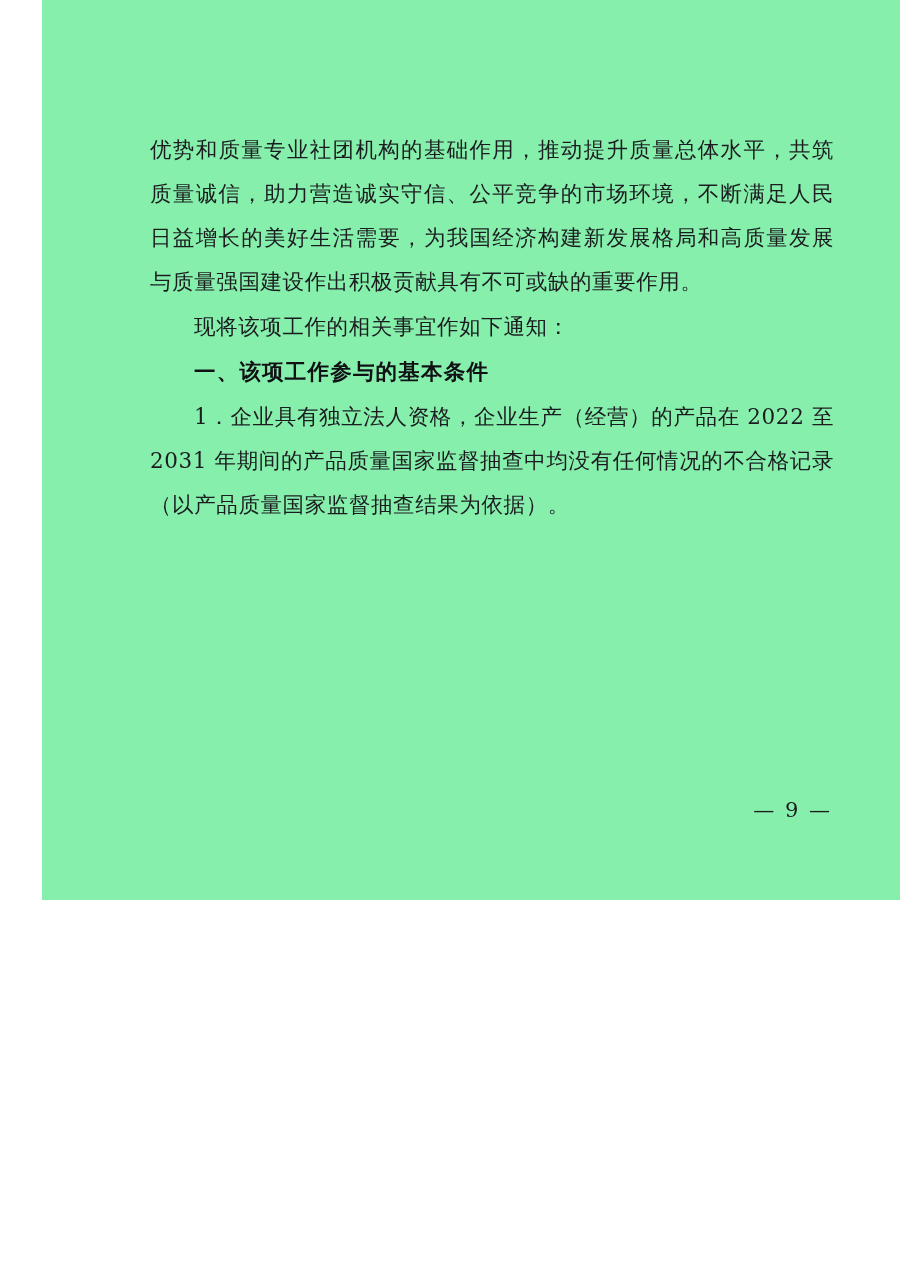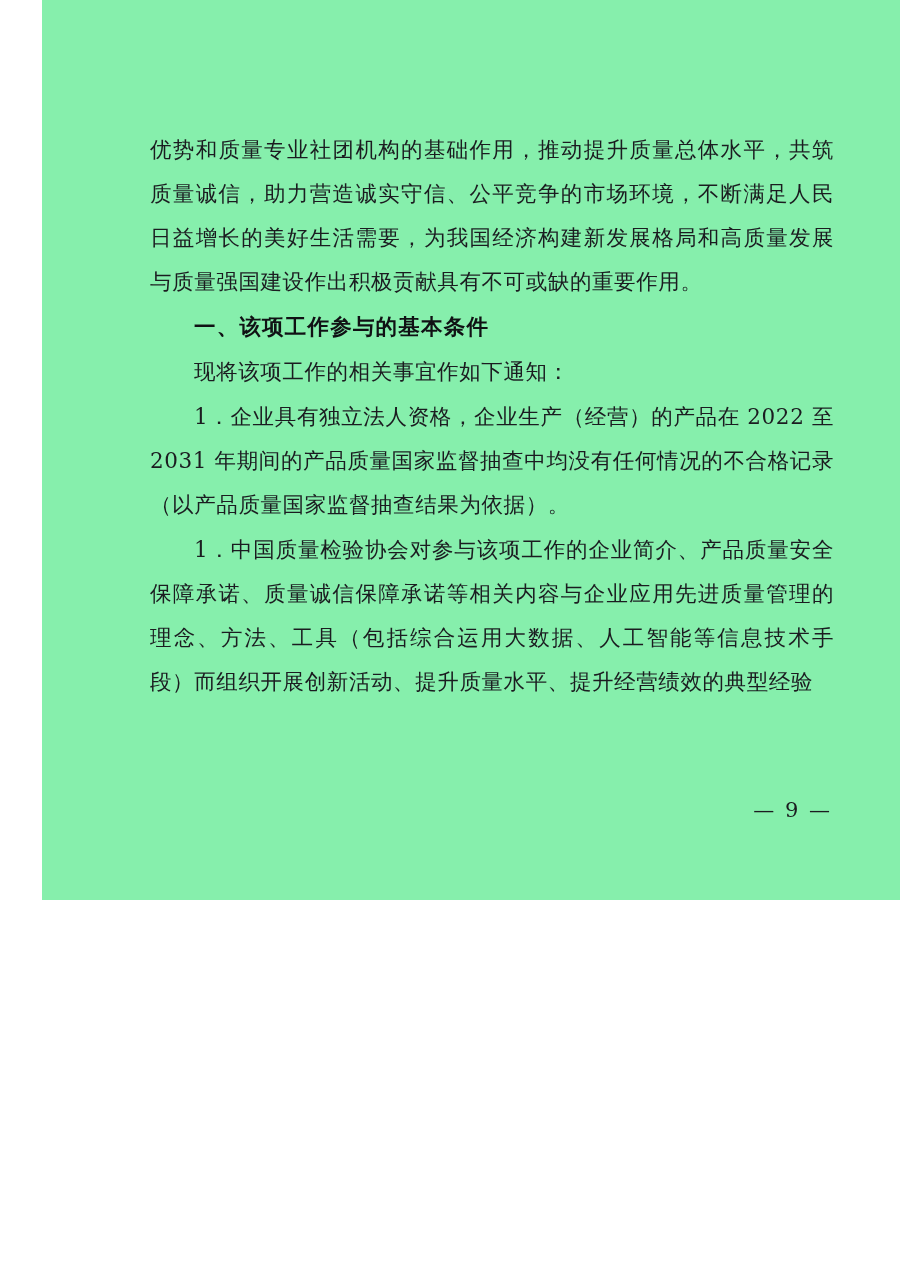--- a/index.html
+++ b/index.html
@@ -58,28 +58,27 @@
 </style>
 </head>
 <body>
 
 <div class="page">
 
   <div class="content">
 
     <p class="para spread">优势和质量专业社团机构的基础作用，推动提升质量总体水平，共筑质量诚信，助力营造诚实守信、公平竞争的市场环境，不断满足人民日益增长的美好生活需要，为我国经济构建新发展格局和高质量发展与质量强国建设作出积极贡献具有不可或缺的重要作用。</p>
 
+    <p class="para indent">现将该项工作的相关事宜作如下通知：</p>
+
     <p class="para heading">一、该项工作参与的基本条件</p>
-
-    <p class="para indent">现将该项工作的相关事宜作如下通知：</p>
 
     <p class="para indent spread">1．企业具有独立法人资格，企业生产（经营）的产品在 2022 至 2031 年期间的产品质量国家监督抽查中均没有任何情况的不合格记录（以产品质量国家监督抽查结果为依据）。</p>
 
 
 
 
-    <p class="para indent spread">1．中国质量检验协会对参与该项工作的企业简介、产品质量安全保障承诺、质量诚信保障承诺等相关内容与企业应用先进质量管理的理念、方法、工具（包括综合运用大数据、人工智能等信息技术手段）而组织开展创新活动、提升质量水平、提升经营绩效的典型经验</p>
 
   </div>
 
   <div class="pagenum">— 9 —</div>
 
 </div>
 
 </body></html>

